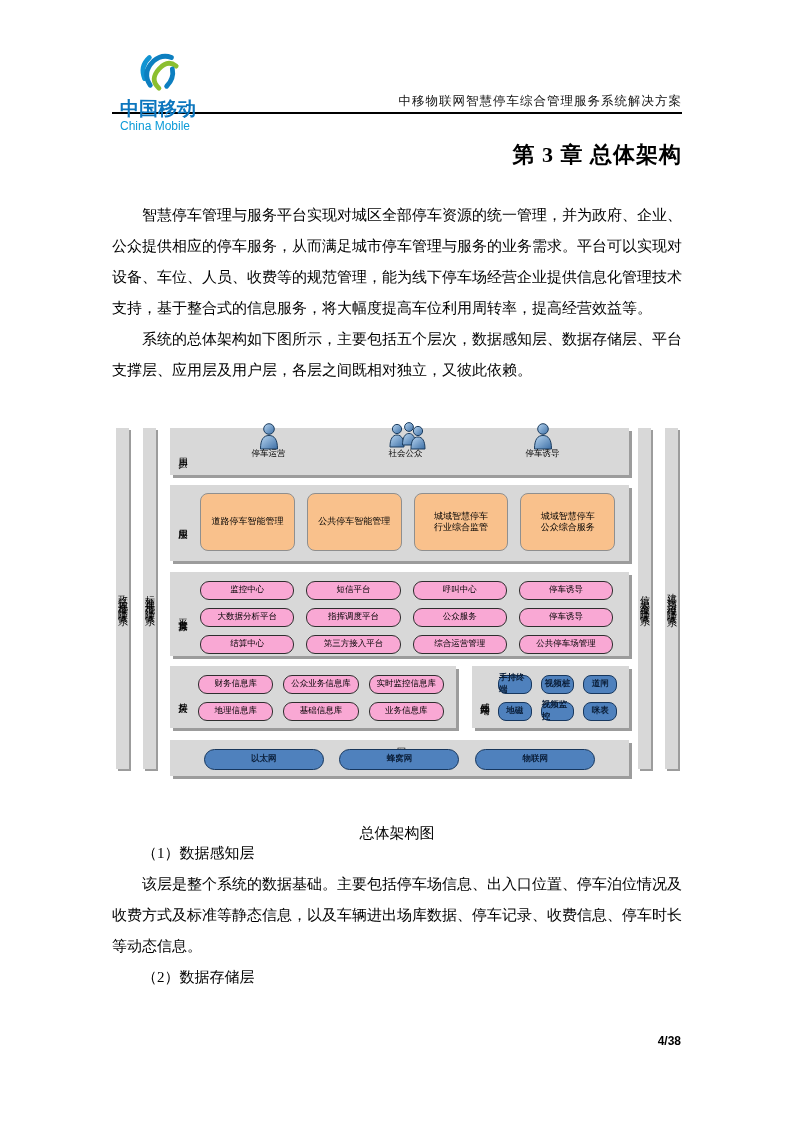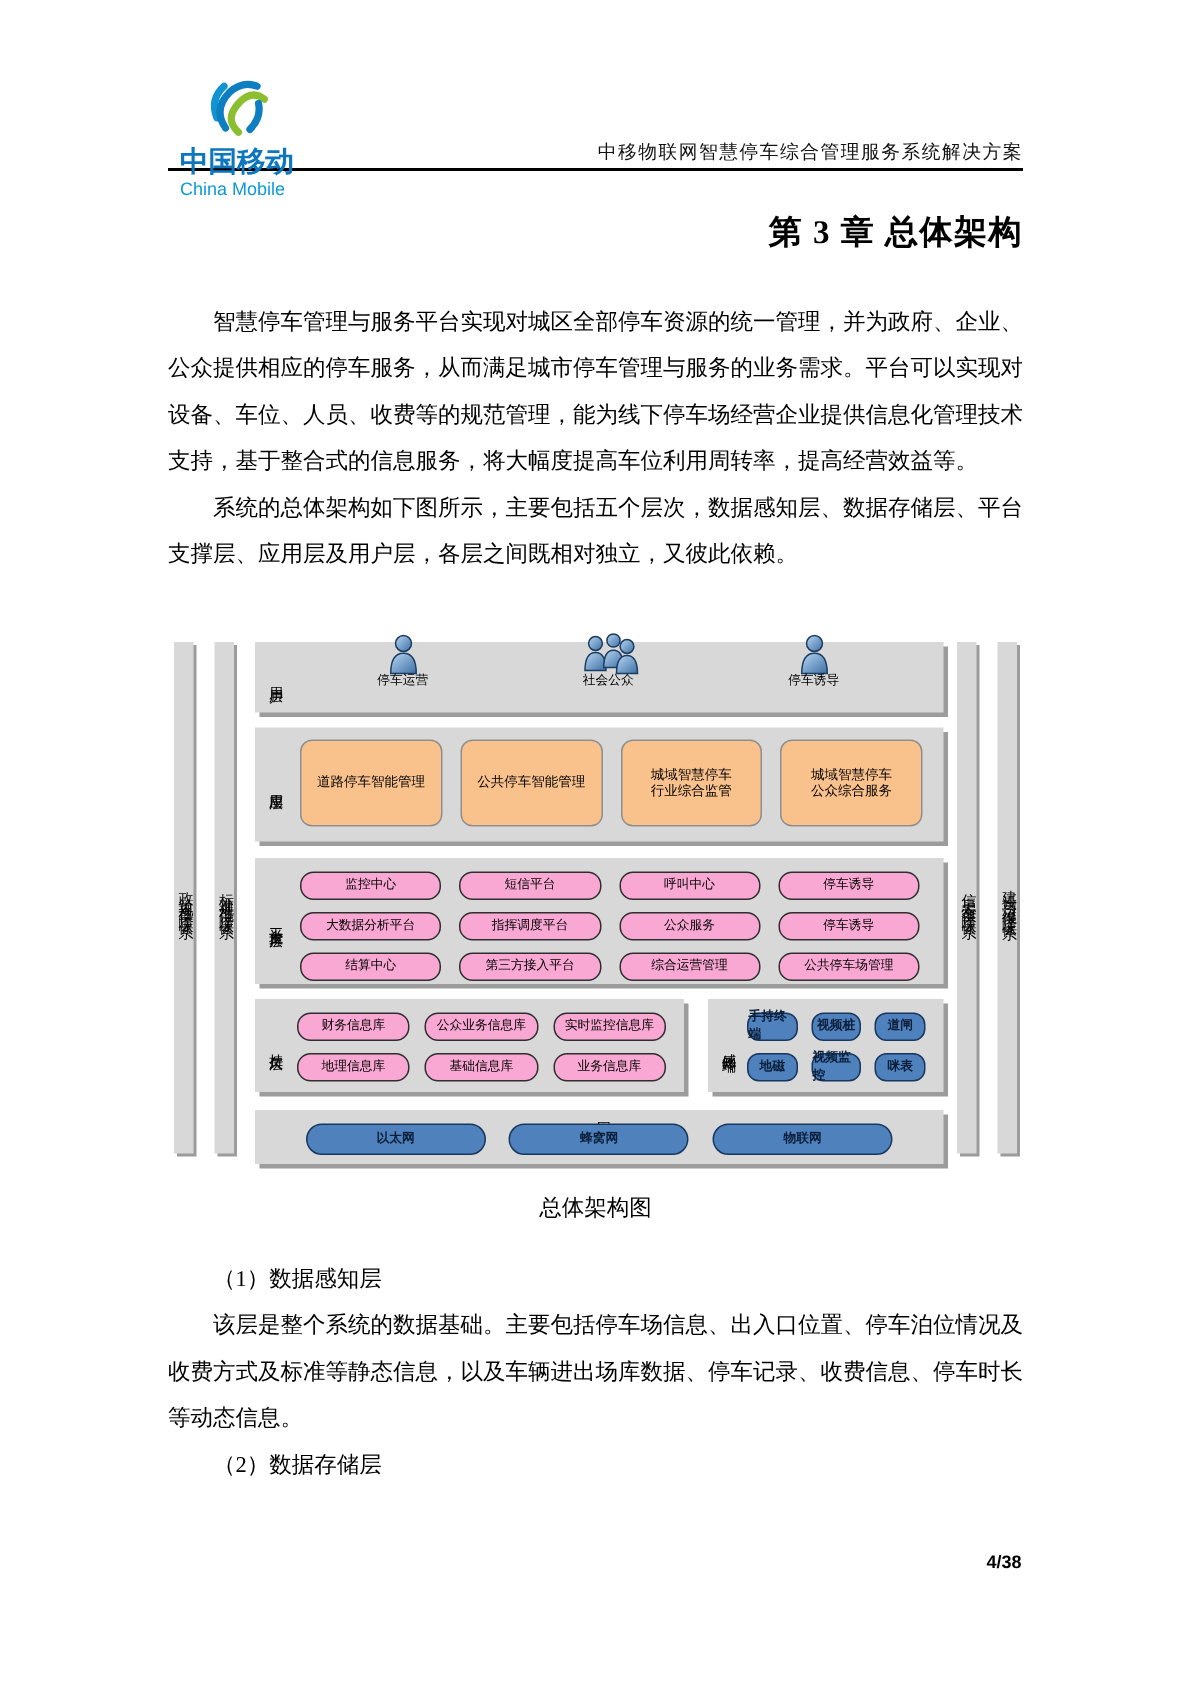--- a/index.html
+++ b/index.html
@@ -77,21 +77,21 @@
     display:flex; align-items:center; justify-content:center; font-size:8.5px; color:#0b1f3a; font-weight:bold;
   }
   
   .panel-net { height:40px;flex-direction:column; }
   .net-zone { flex:1; display:flex; justify-content:space-around; align-items:center; padding:0 26px; }
   .net-pill {
     background:#4f81bd; border:1px solid #17375e; border-radius:11px; width:118px; height:19px;
     display:flex; align-items:center; justify-content:center; font-size:8.5px; color:#0b1f3a; font-weight:bold;
   }
   
-  .caption { position:absolute; left:112px; top:796px; width:570px; text-align:center; font-size:15px; }
+  .caption { position:absolute; left:112px; top:824px; width:570px; text-align:center; font-size:15px; }
   .sections { position:absolute; left:112px; top:838px; width:570px; }
   .sec-heading { font-size:15px; line-height:31px; text-indent:2em; margin:0; }
   .sec-body { font-size:15px; line-height:31px; text-align:justify; text-indent:2em; margin:0; }
   
   .footer-page {
     position:absolute; right:112px; bottom:74px; font-family:"Liberation Sans", sans-serif;
     font-size:12px; font-weight:bold; color:#000;
   }
   svg { display:block; }
 </style>

